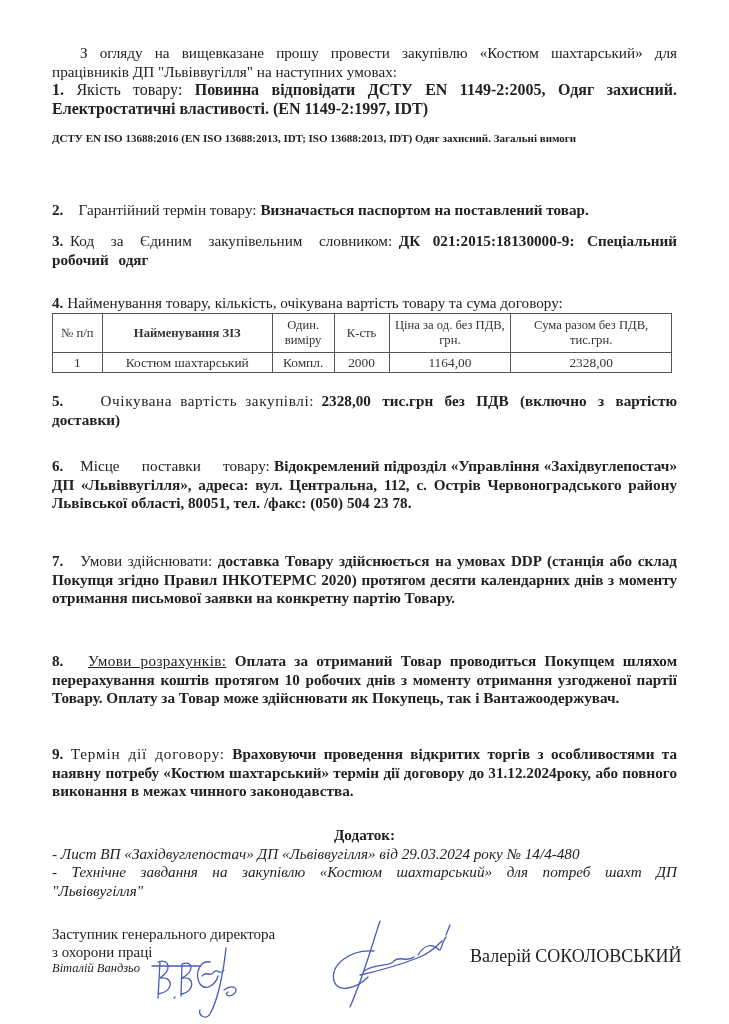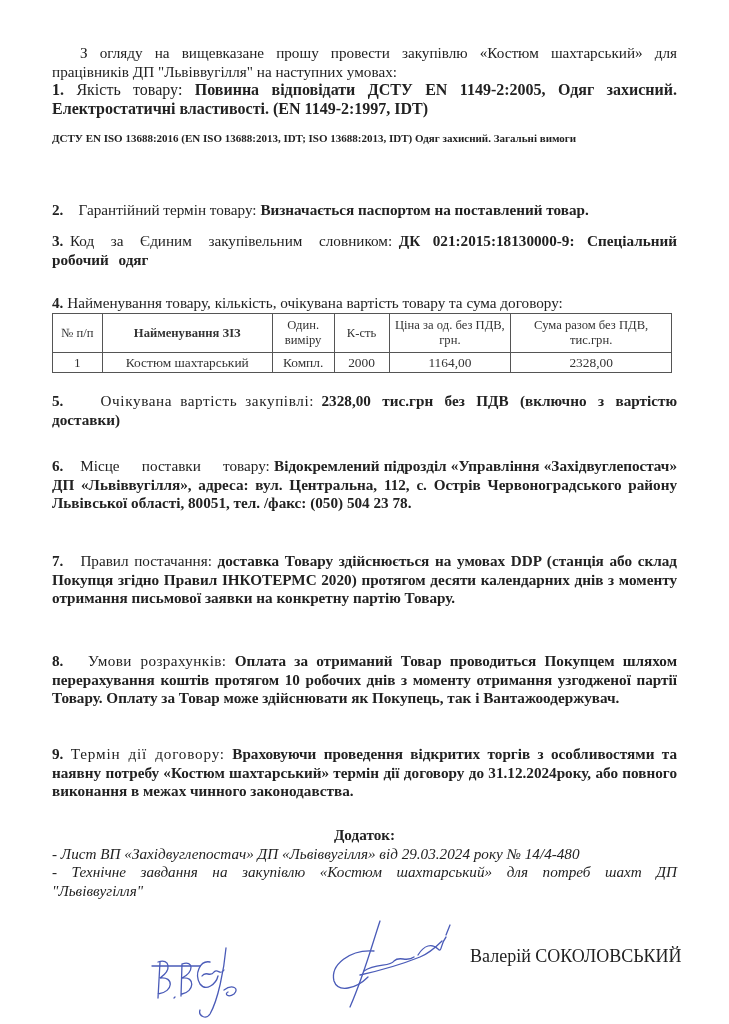--- a/index.html
+++ b/index.html
@@ -101,42 +101,47 @@
   </div>
 
   <div class="blk j" style="top:457px;">
     <span class="num">6.</span>&nbsp;&nbsp;&nbsp;
     <span style="word-spacing:18px;">Місце поставки товару:</span>
     <b>Відокремлений підрозділ «Управління «Західвуглепостач» ДП «Львіввугілля», адреса: вул. Центральна, 112, с. Острів Червоноградського району Львівської області, 80051, тел. /факс: (050) 504 23 78.</b>
   </div>
 
   <div class="blk j" style="top:552px;">
     <span class="num">7.</span>&nbsp;&nbsp;
-    <span>Правил постачання:</span>
+    <span>Умови здійснювати:</span>
     <b>доставка Товару здійснюється на умовах DDP (станція або склад Покупця згідно Правил ІНКОТЕРМС 2020) протягом десяти календарних днів  з моменту отримання письмової заявки на конкретну партію Товару.</b>
   </div>
 
   <div class="blk j" style="top:652px;">
     <span class="num">8.</span>&nbsp;&nbsp;
-    <span style="letter-spacing:0.4px;">Умови розрахунків:</span>
+    <span style="letter-spacing:0.4px;text-decoration:underline;">Умови розрахунків:</span>
     <b>Оплата  за отриманий Товар проводиться Покупцем шляхом перерахування коштів протягом 10 робочих днів з моменту отримання узгодженої партії Товару. Оплату за Товар може здійснювати як Покупець, так і Вантажоодержувач.</b>
   </div>
 
   <div class="blk j" style="top:745px;">
     <span class="num">9.</span>
     <span style="letter-spacing:0.8px;font-family:Liberation Serif, serif;">Термін дії договору:</span>
     <b>Враховуючи проведення відкритих торгів з особливостями та наявну потребу «Костюм шахтарський» термін дії договору до 31.12.2024року, або повного виконання в межах чинного законодавства.</b>
   </div>
 
   <div class="blk" style="top:826px;">
     <div class="b">Додаток:</div>
     <div class="italic">- Лист  ВП «Західвуглепостач»  ДП «Львіввугілля» від 29.03.2024 року  № 14/4-480</div>
     <div class="italic j" style="word-spacing:3px;">- Технічне завдання   на закупівлю «Костюм шахтарський» для потреб шахт ДП "Львіввугілля"</div>
   </div>
 
+  <div class="sig-text" style="left:52px; top:925px;">
+    <div>Заступник генерального директора</div>
+    <div>з охорони праці</div>
+    <div class="italic" style="font-size:12.5px; line-height:15px;">Віталій Вандзьо</div>
+  </div>
 
   <svg class="sig" style="left:130px; top:940px;" width="120" height="80" viewBox="0 0 120 80">
     <g fill="none" stroke="#4a5bb8" stroke-width="1.3" stroke-linecap="round">
       <path d="M22 26 L70 26"></path>
       <path d="M30 22 L28 58 M28 22 C40 18 42 30 30 38 C44 36 44 52 28 54"></path>
       <path d="M44 58 L45 57"></path>
       <path d="M52 24 L51 56 M52 24 C64 20 64 32 52 38 C66 36 64 52 52 54"></path>
       <path d="M80 22 C70 20 64 34 70 44 C76 52 86 44 88 36"></path>
       <path d="M72 36 C76 30 80 38 84 32 C88 28 90 36 94 30"></path>
       <path d="M96 8 C94 30 88 60 80 74 C76 80 68 76 70 70"></path>

